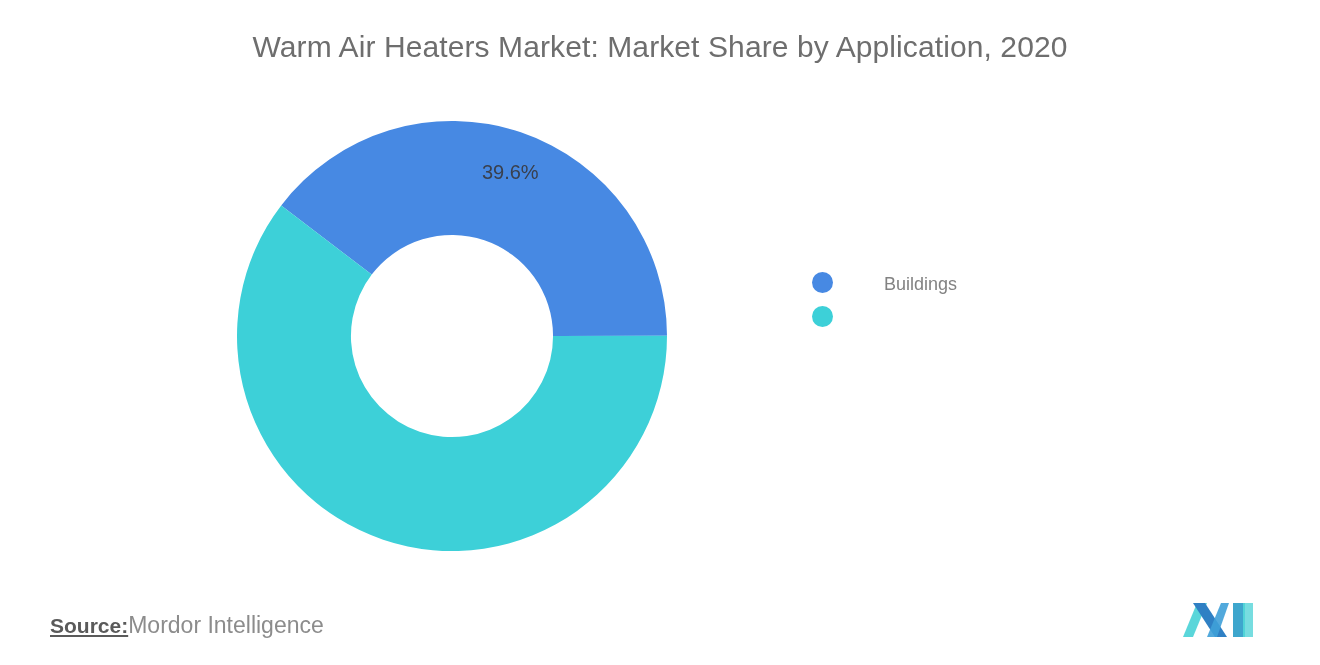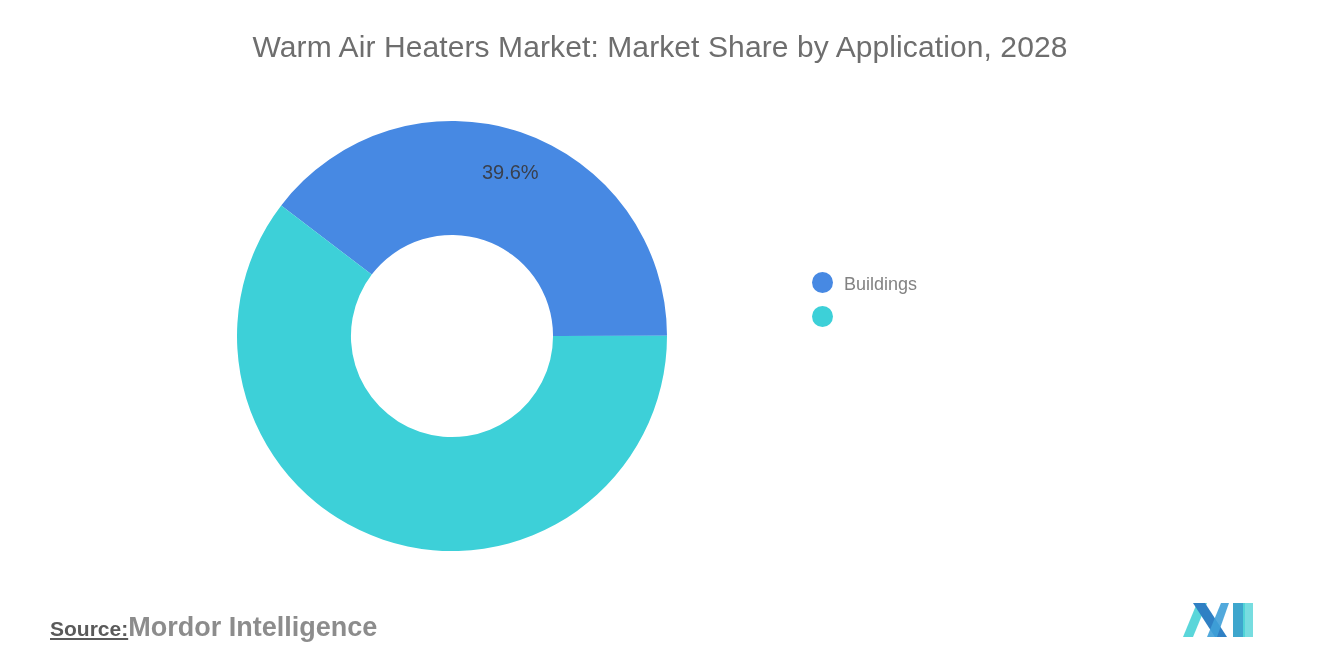--- a/index.html
+++ b/index.html
@@ -67,20 +67,21 @@
   .legend {
     position: absolute;
     left: 812px;
     top: 270px;
     width: 460px;
   }
   .legend-item {
     display: flex;
     align-items: flex-start;
     margin-bottom: 6px;
+    gap: 40px;
   }
   .legend-swatch {
     flex: 0 0 auto;
     width: 21px;
     height: 21px;
     border-radius: 50%;
     margin-top: 2px;
     margin-right: 11px;
   }
   .legend-label {
@@ -100,39 +101,39 @@
     align-items: baseline;
     white-space: nowrap;
   }
   .source-key {
     font-size: 21px;
     font-weight: 700;
     color: #5a5a5a;
     text-decoration: underline;
   }
   .source-val {
-    font-size: 27px;
-    font-weight: 700;
+    font-size: 23px;
+    font-weight: 400;
     color: #8c8c8c;
   }
 
   
   .logo {
     position: absolute;
     left: 1183px;
     top: 597px;
     width: 76px;
     height: 42px;
   }
   .logo svg { display: block; }
 </style>
 </head>
 <body>
 
-<div class="chart-title">Warm Air Heaters Market: Market Share by Application, 2028</div>
+<div class="chart-title">Warm Air Heaters Market: Market Share by Application, 2020</div>
 
 <div class="donut-wrap">
   <svg class="donut-svg" viewBox="0 0 430 430">
     <g>
       <path id="slice-0" d="M 44.200856584885116 84.41419445949333 A 215 215 0 0 1 429.9999476058059 214.84990169652121 L 316.0499753747288 214.92945379736497 A 101.05 101.05 0 0 0 134.724402594896 153.62467139596185 Z" fill="#4789e3"></path>
       <path id="slice-1" d="M 429.9999476058059 214.84990169652121 A 215 215 0 1 1 44.200856584885116 84.41419445949336 L 134.724402594896 153.62467139596188 A 101.05 101.05 0 1 0 316.0499753747288 214.92945379736497 Z" fill="#3dd0d8"></path>
     </g>
   </svg>
   <div class="slice-label">
     <span id="slice-label-0" style="left: 273.299px; top: 42.5637px;">39.6%</span>

